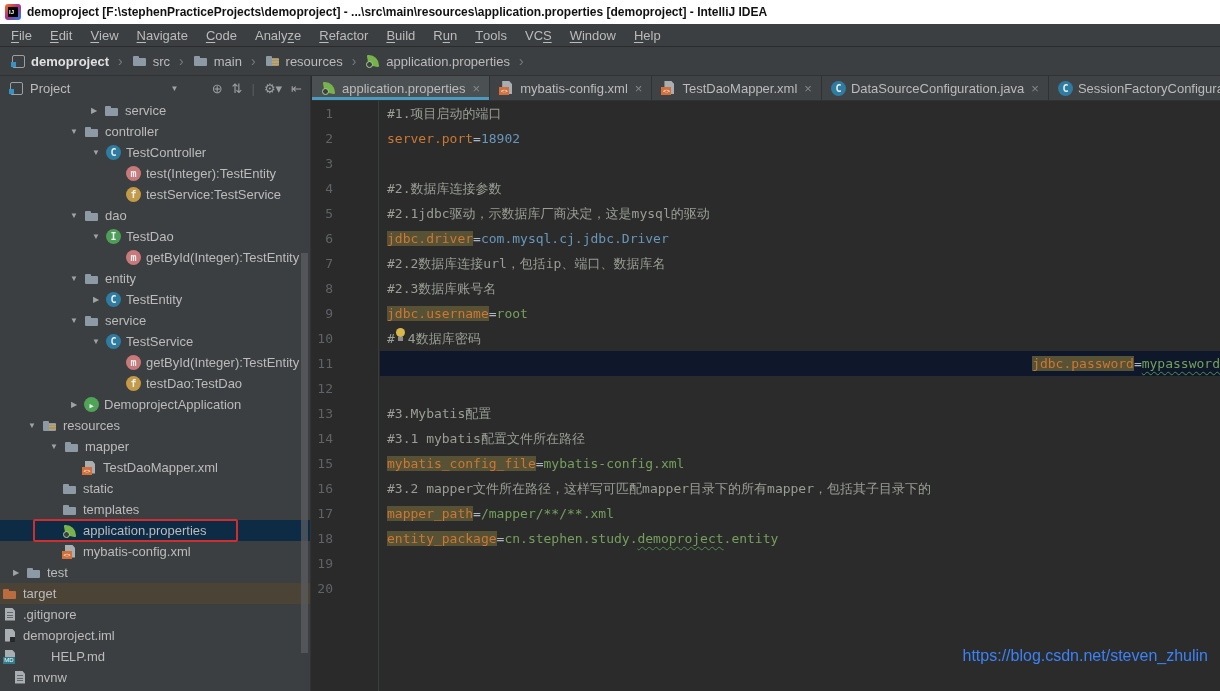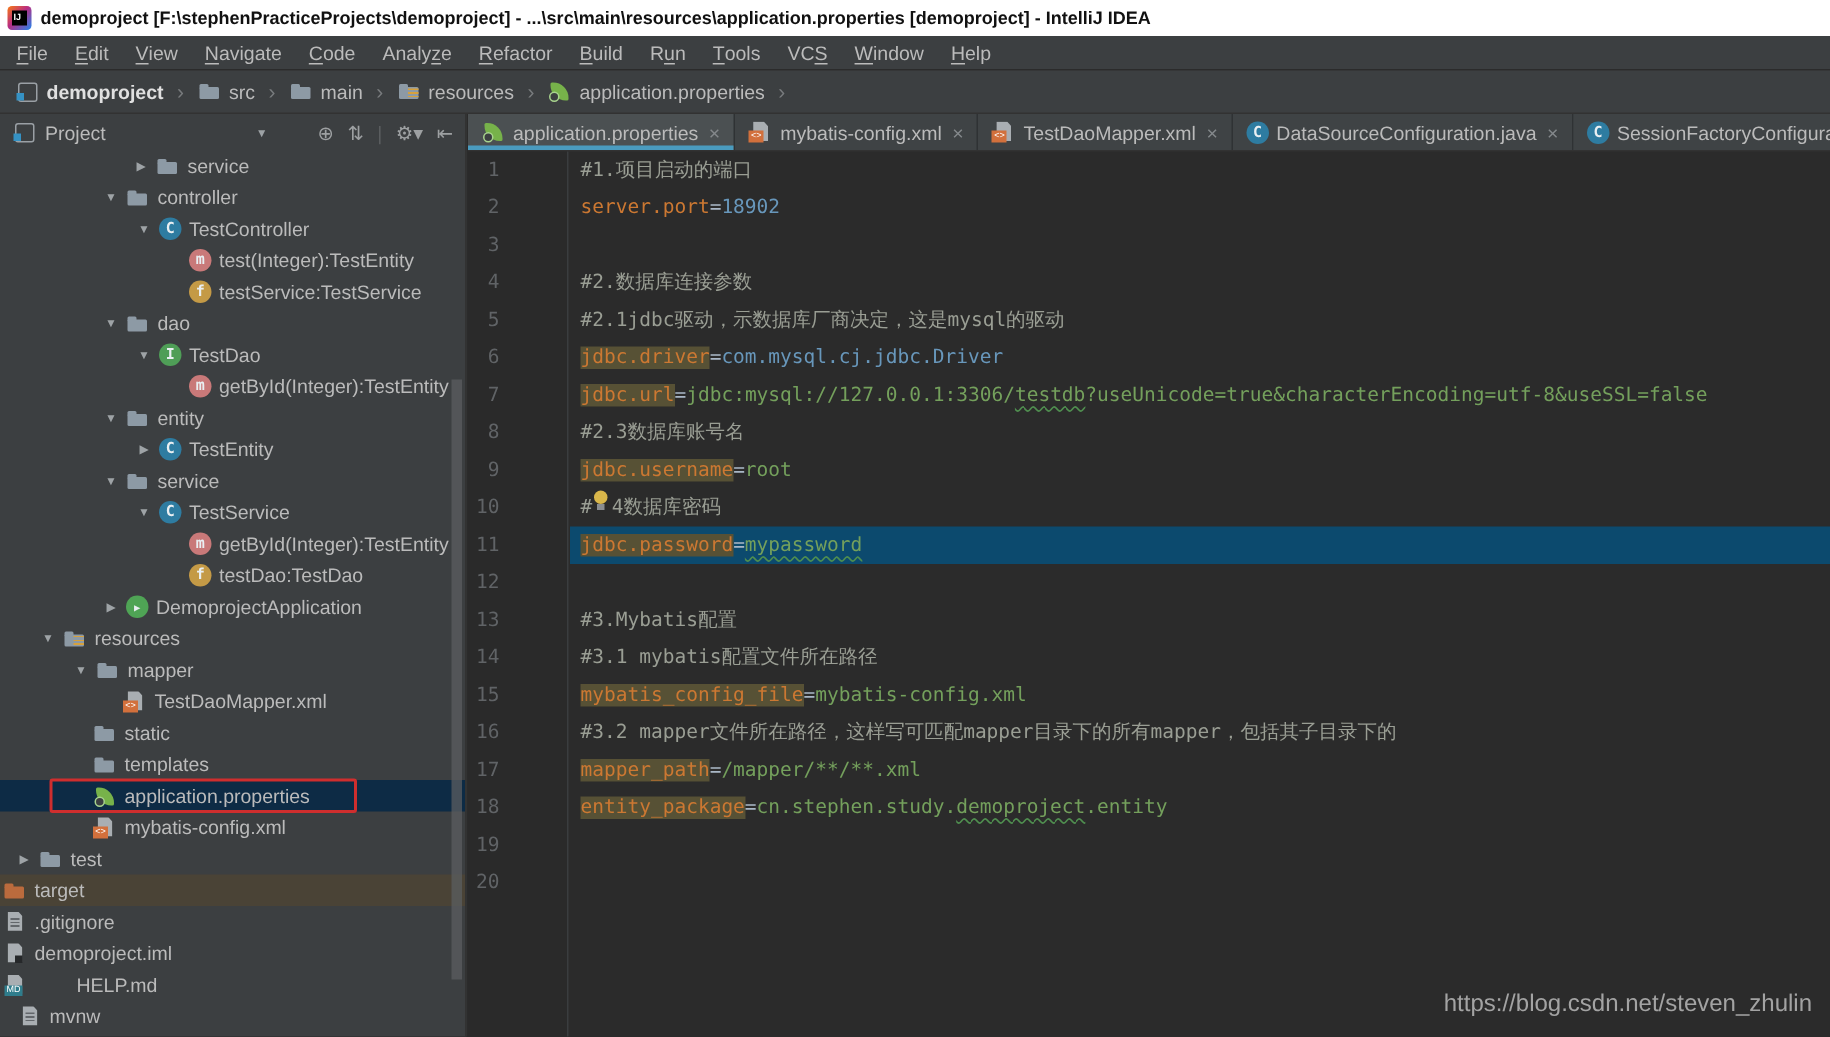--- a/index.html
+++ b/index.html
@@ -56,29 +56,29 @@
   .tab.active::after { content:""; position:absolute; left:0; right:0; bottom:0; height:3px; background:#4a9bbf; }
   .tab-close { color:#84888b; font-size:13px; margin-left:2px; }
 
   
   .editor { position:absolute; top:101px; left:312px; right:0; bottom:0; background:#2b2b2b;
     font-family:"DejaVu Sans Mono","Liberation Mono",monospace; font-size:13px; }
   .gutter { position:absolute; left:0; top:0; width:67px; bottom:0; background:#2a2a2a; border-right:1px solid #3a3d3f; }
   .gutter-line { height:25px; line-height:25px; text-align:right; padding-right:45px; color:#606366; }
   .code { position:absolute; left:68px; top:0; right:0; bottom:0; overflow:hidden; }
   .code-line { height:25px; line-height:25px; white-space:pre; padding-left:7px; }
-  .code-line.current { background:#0c4a6e; }
+  .code-line.current { background:#0f172a;text-align:right; }
   .seg-comment { color:#9a9e94; }
   .seg-key { color:#cc7832; }
   .seg-keyhl { color:#cc7832; background:#575135; }
   .seg-eq { color:#a9b7c6; }
   .seg-vblue { color:#6897bb;margin-top:13px; }
   .seg-vgreen { color:#74a05c; }
   .seg-vgreensq { color:#74a05c; text-decoration:underline wavy #4f8f4f 1px; text-underline-offset:3px; }
-  .watermark { position:absolute; right:12px; bottom:12px; color:#a3a3a3; font-size:16px;
+  .watermark { position:absolute; right:12px; bottom:26px; color:#3b82f6; font-size:16px;
     font-family:"Liberation Sans",sans-serif; }
 
   
   .icon { display:inline-block; width:16px; height:16px; position:relative; flex:none; }
   .ic-folder::before, .ic-folder-res::before, .ic-folder-target::before {
     content:""; position:absolute; left:1px; top:5px; width:13px; height:8px; background:#8d9aa5; border-radius:1px; }
   .ic-folder::after, .ic-folder-res::after, .ic-folder-target::after {
     content:""; position:absolute; left:1px; top:3px; width:6px; height:3px; background:#8d9aa5; border-radius:1px 1px 0 0; }
   .ic-folder-res i { position:absolute; left:7px; top:6px; width:7px; height:6px; z-index:2;
     background:repeating-linear-gradient(#d6a13d 0 1px, transparent 1px 2.5px); }
@@ -370,21 +370,21 @@
       <div class="gutter-line">19</div>
       <div class="gutter-line">20</div>
     </div>
   <div class="code" id="code">
       <div class="code-line"><span class="seg-comment">#1.项目启动的端口</span></div>
       <div class="code-line"><span class="seg-key">server.port</span><span class="seg-eq">=</span><span class="seg-vblue">18902</span></div>
       <div class="code-line"></div>
       <div class="code-line"><span class="seg-comment">#2.数据库连接参数</span></div>
       <div class="code-line"><span class="seg-comment">#2.1jdbc驱动，示数据库厂商决定，这是mysql的驱动</span></div>
       <div class="code-line"><span class="seg-keyhl">jdbc.driver</span><span class="seg-eq">=</span><span class="seg-vblue">com.mysql.cj.jdbc.Driver</span></div>
-      <div class="code-line"><span class="seg-keyhl">jdbc.url</span><span class="seg-eq">=</span><span class="seg-vgreen">jdbc:mysql://127.0.0.1:3306/</span><span class="seg-vgreensq">testdb</span><span class="seg-vgreen">?useUnicode=true&amp;characterEncoding=utf-8&amp;useSSL=false</span></div>
+      <div class="code-line"><span class="seg-comment">#2.2数据库连接url，包括ip、端口、数据库名</span></div>
       <div class="code-line"><span class="seg-comment">#2.3数据库账号名</span></div>
       <div class="code-line"><span class="seg-keyhl">jdbc.username</span><span class="seg-eq">=</span><span class="seg-vgreen">root</span></div>
       <div class="code-line"><span class="seg-comment">#</span><span class="icon ic-bulb"></span><span class="seg-comment">4数据库密码</span></div>
       <div class="code-line current"><span class="seg-keyhl">jdbc.password</span><span class="seg-eq">=</span><span class="seg-vgreensq">mypassword</span></div>
       <div class="code-line"></div>
       <div class="code-line"><span class="seg-comment">#3.Mybatis配置</span></div>
       <div class="code-line"><span class="seg-comment">#3.1 mybatis配置文件所在路径</span></div>
       <div class="code-line"><span class="seg-keyhl">mybatis_config_file</span><span class="seg-eq">=</span><span class="seg-vgreen">mybatis-config.xml</span></div>
       <div class="code-line"><span class="seg-comment">#3.2 mapper文件所在路径，这样写可匹配mapper目录下的所有mapper，包括其子目录下的</span></div>
       <div class="code-line"><span class="seg-keyhl">mapper_path</span><span class="seg-eq">=</span><span class="seg-vgreen">/mapper/**/**.xml</span></div>

